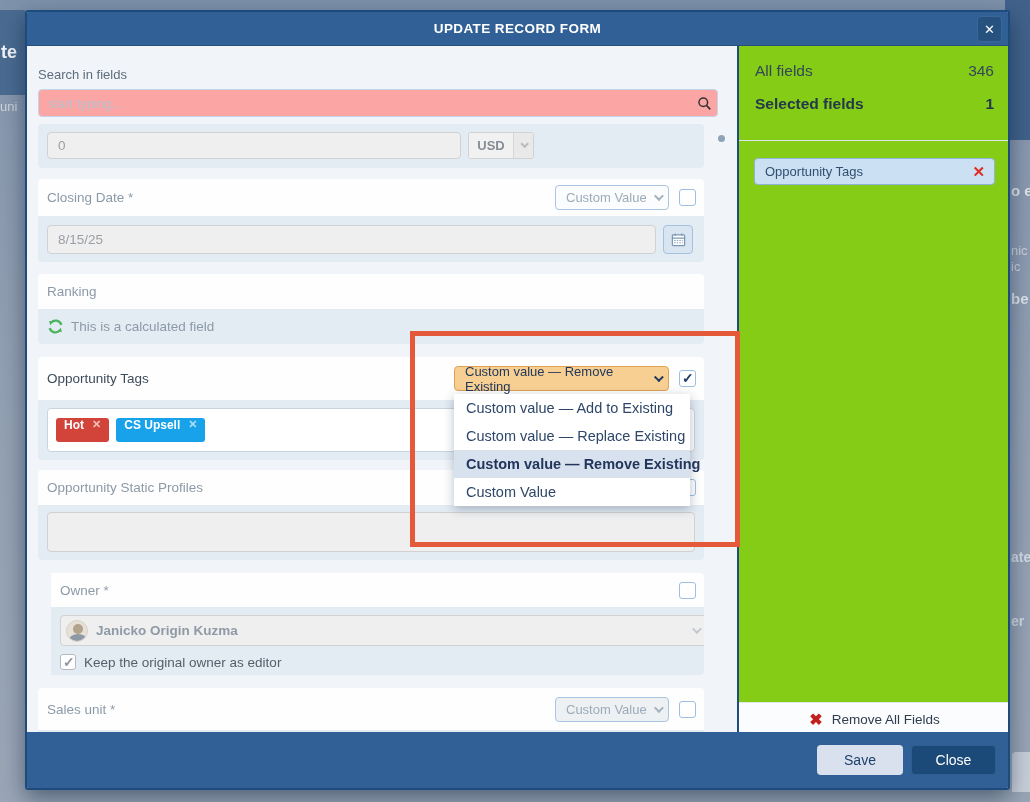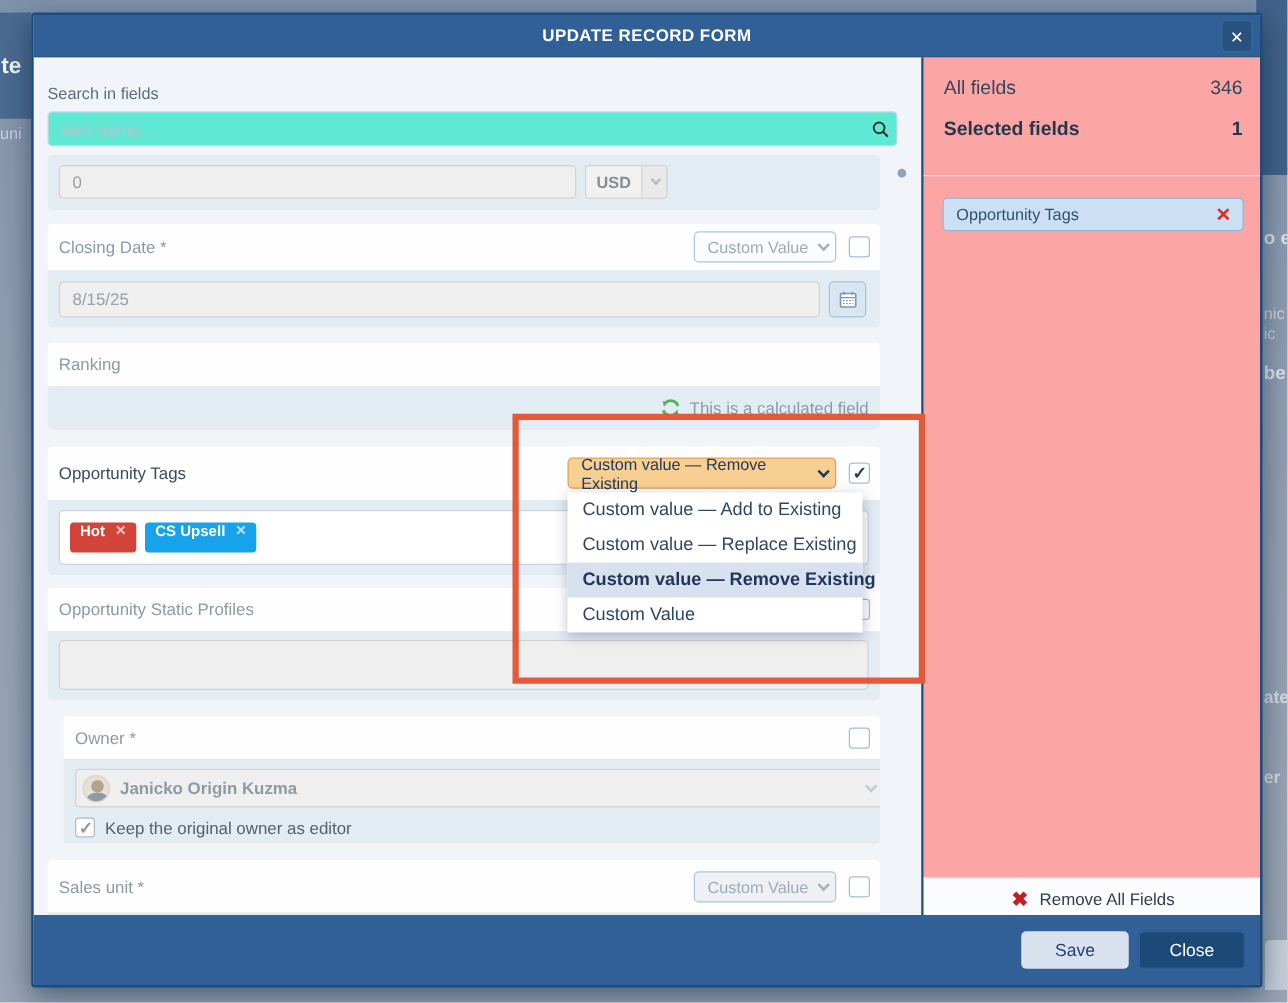--- a/index.html
+++ b/index.html
@@ -22,21 +22,21 @@
     background:#27517e; border:1px solid #3a689a; border-radius:4px; color:#fff;
     display:flex; align-items:center; justify-content:center; cursor:pointer; }
   .close-btn::before { content:"\2715"; font-size:13px; }
 
   .modal-body { position:absolute; left:0; top:34px; width:100%; height:634px; }
 
   
   .main { position:absolute; left:0; top:0; width:710px; height:690px; background:#f1f5f9; }
   .search-label { position:absolute; left:11px; top:21px; font-size:13px; color:#5d6c7c; }
   .search-input { position:absolute; left:11px; top:43px; width:680px; height:28px;
-    background:#5eead4; border:1px solid #c2d4e8; border-radius:4px; padding:0 30px 0 9px;
+    background:#fca5a5; border:1px solid #c2d4e8; border-radius:4px; padding:0 30px 0 9px;
     font-size:13px; color:#444; font-family:"Liberation Sans",sans-serif; }
   .search-input::placeholder { color:#b9c2cc; }
   .search-icon { position:absolute; left:670px; top:50px; width:15px; height:15px; }
   .scroll-dot { position:absolute; left:691px; top:89px; width:7px; height:7px; border-radius:50%; background:#8ea3ba; }
 
   .card { position:absolute; left:11px; width:666px; border-radius:4px; overflow:hidden; }
   .card-head { background:#fefefe; display:flex; align-items:center; padding:0 8px 0 9px; }
   .card-body { background:#e3ebf3; position:relative; }
   .f-label { flex:1; font-size:13.5px; color:#8c9aa8; }
   .f-label.active { color:#3d4c5a; }
@@ -72,21 +72,21 @@
   .card.closing .card-head { height:37px; }
   .card.closing .sel { width:114px; }
   .card.closing .card-body { height:46px; padding:9px 9px; display:flex; }
   .date-input { width:609px; height:29px; }
   .cal-btn { margin-left:7px; width:30px; height:29px; background:#d9e6f2; border:1px solid #a3c3df;
     border-radius:4px; display:flex; align-items:center; justify-content:center; cursor:pointer; }
 
   
   .card.ranking { top:228px; }
   .card.ranking .card-head { height:35px; }
-  .card.ranking .card-body { height:35px; display:flex; align-items:center; padding:0 9px;justify-content:flex-end; }
+  .card.ranking .card-body { height:35px; display:flex; align-items:center; padding:0 9px; }
   .calc-note { font-size:13.5px; color:#8c9aa8; margin-left:7px; }
 
   
   .card.tags { top:311px; }
   .card.tags .card-head { height:43px; }
   .sel.orange { width:215px; background:#f8cf92; border-color:#dfa152; color:#21395c; }
   .sel.orange .chev { border-color:#21395c; }
   .card.tags .card-body { height:60px; padding:8px 9px; }
   .tagbox { width:648px; height:44px; background:#fff; border:1px solid #c8d4e0; border-radius:4px;
     display:flex; align-items:center; padding:0 8px; }
@@ -130,21 +130,21 @@
   .menu-item { height:28px; display:flex; align-items:center; padding:0 12px; font-size:14.5px;
     color:#2e4668; cursor:pointer; white-space:nowrap; }
   .menu-item.selected { background:#d8e1ee; font-weight:bold; color:#22365c; }
 
   
   .annotation { position:absolute; left:383px; top:319px; width:330px; height:216px;
     border:5px solid #e4593a; z-index:50; pointer-events:none; }
 
   
   .divider-v { position:absolute; left:710px; top:0; width:2px; height:690px; background:#1d4e7e; }
-  .panel { position:absolute; left:712px; top:0; width:271px; height:690px; background:#fca5a5; }
+  .panel { position:absolute; left:712px; top:0; width:271px; height:690px; background:#84cc16; }
   .stats { padding:16px 16px 0 16px; height:95px; border-bottom:1px solid #dfe5ec; }
   .stat-row { display:flex; align-items:center; margin-bottom:15px; }
   .stat-label { flex:1; font-size:15.5px; color:#33465a; }
   .stat-value { font-size:15.5px; color:#33465a; }
   .stat-row.bold .stat-label, .stat-row.bold .stat-value { font-weight:bold; color:#24374b; }
   .panel-chips { padding:17px 15px; }
   .panel-chip { height:27px; background:#cce0f4; border:1px solid #8fb4da; border-radius:4px;
     display:flex; align-items:center; padding:0 9px 0 10px; cursor:pointer; }
   .panel-chip-label { flex:1; font-size:13px; color:#30506e; }
   .panel-chip .x-red { color:#e02d22; font-weight:bold; font-size:15px; cursor:pointer; }

